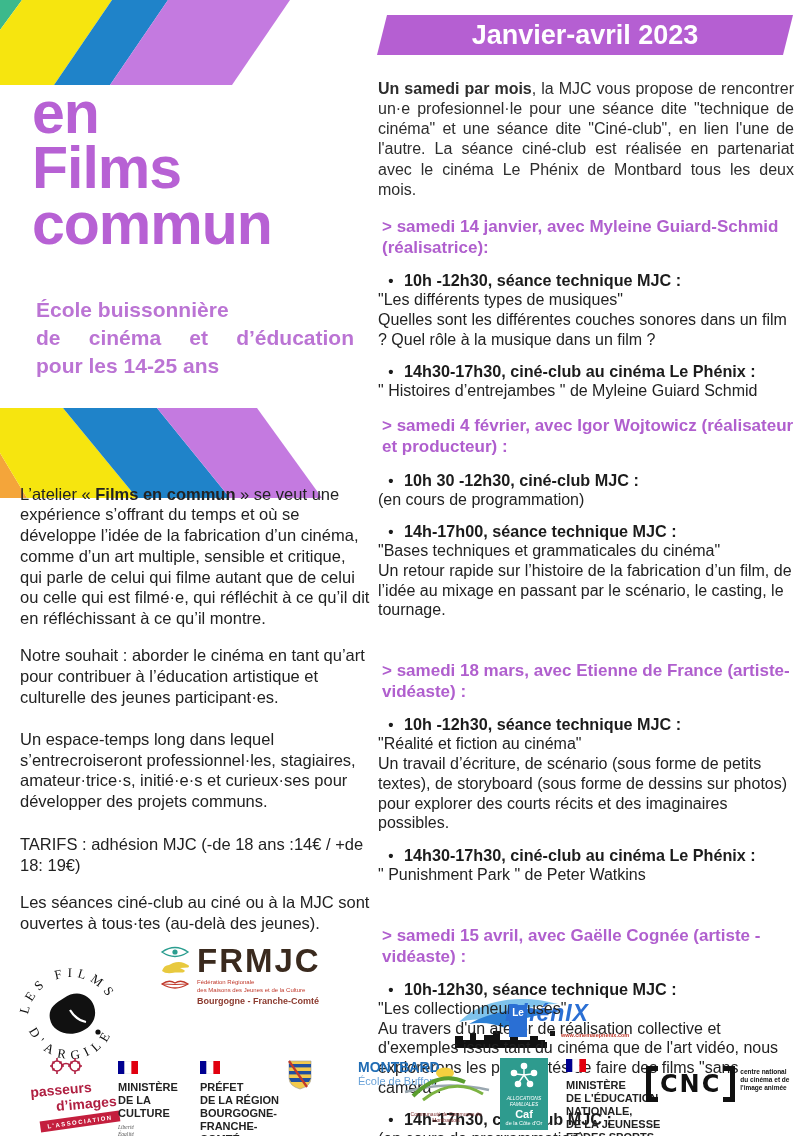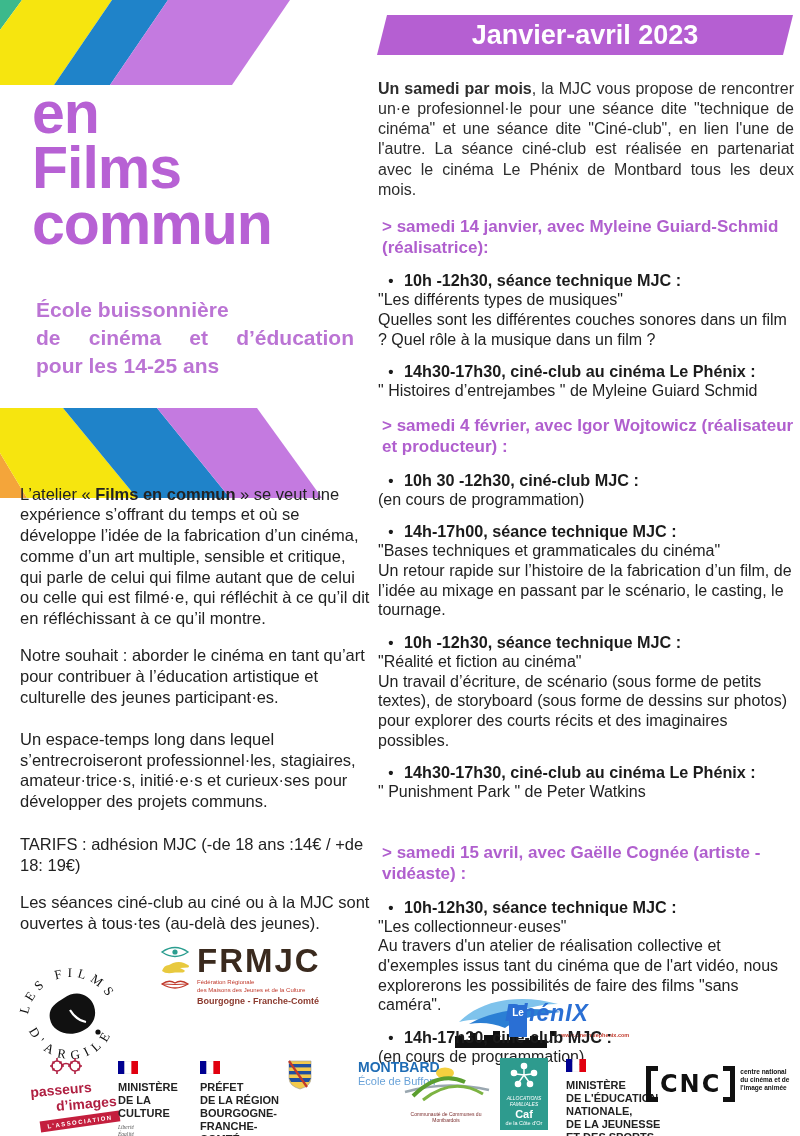--- a/index.html
+++ b/index.html
@@ -195,20 +195,21 @@
         <div class="item-line">(en cours de programmation)</div>
       </div>
       <div class="item">
         <div class="item-time"><span class="bullet">•</span><b>14h-17h00, séance technique MJC :</b></div>
         <div class="item-line">"Bases techniques et grammaticales du cinéma"</div>
         <div class="item-line">Un retour rapide sur l’histoire de la fabrication d’un film, de l’idée au mixage en passant par le scénario, le casting, le tournage.</div>
       </div>
     </div>
 
     <div>
+      <h3 class="rhead gap-lg">&gt; samedi 18 mars, avec Etienne de France (artiste- vidéaste) :</h3>
       <div class="item">
         <div class="item-time"><span class="bullet">•</span><b>10h -12h30, séance technique MJC :</b></div>
         <div class="item-line">"Réalité et fiction au cinéma"</div>
         <div class="item-line">Un travail d’écriture, de scénario (sous forme de petits textes), de storyboard (sous forme de dessins sur photos) pour explorer des courts récits et des imaginaires possibles.</div>
       </div>
       <div class="item">
         <div class="item-time"><span class="bullet">•</span><b>14h30-17h30, ciné-club au cinéma Le Phénix :</b></div>
         <div class="item-line">" Punishment Park " de Peter Watkins</div>
       </div>
     </div>

